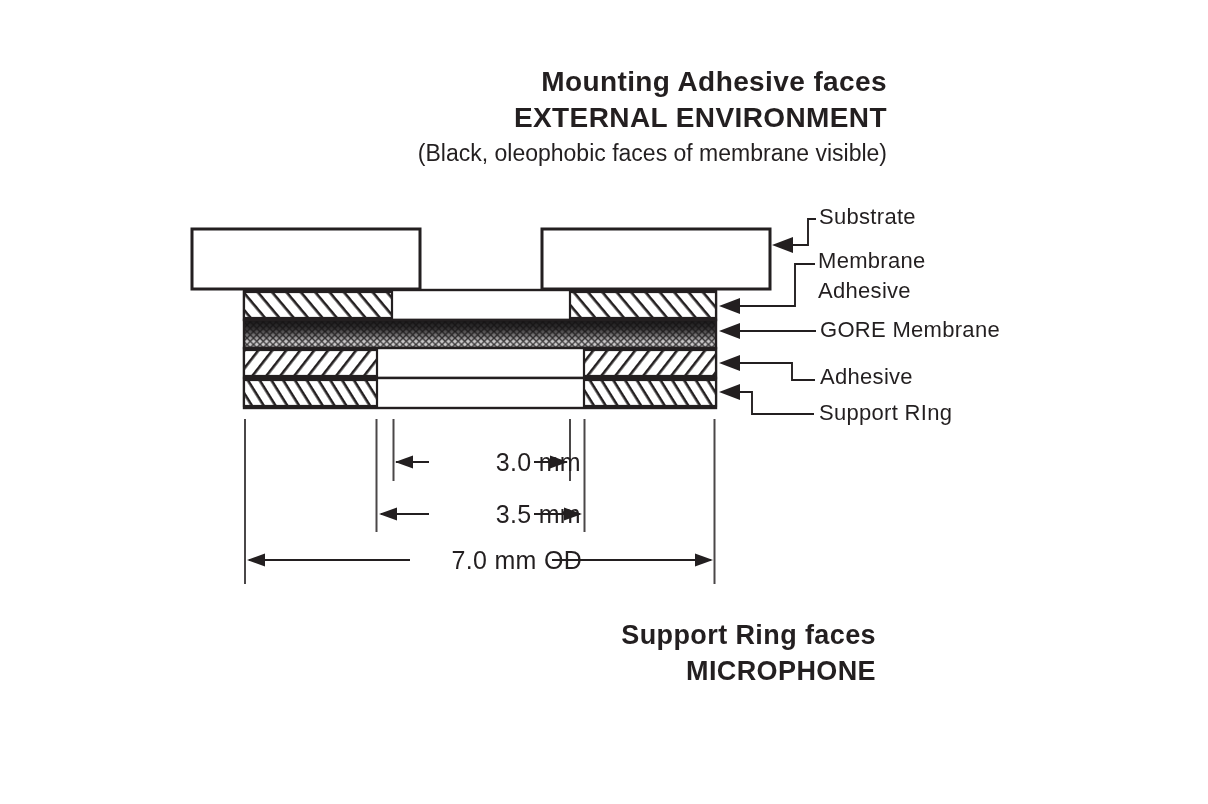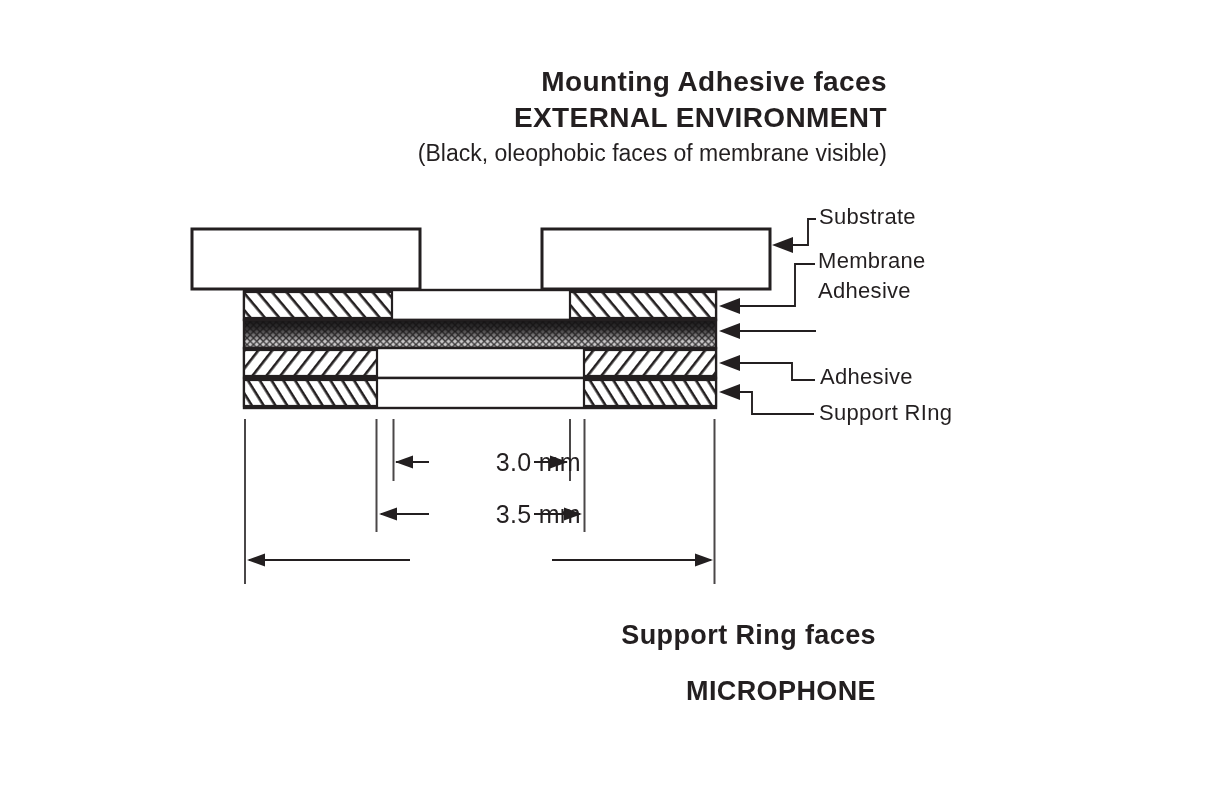--- a/index.html
+++ b/index.html
@@ -116,22 +116,24 @@
     </g>
   </svg>
 
   <div class="t ctr bold h-main" style="left:87px;top:68px;width:800px;">Mounting Adhesive faces</div>
   <div class="t ctr bold h-main" style="left:87px;top:104px;width:800px;">EXTERNAL ENVIRONMENT</div>
   <div class="t ctr h-note" style="left:87px;top:142px;width:800px;">(Black, oleophobic faces of membrane visible)</div>
 
   <div class="t lbl" style="left:819px;top:206px;">Substrate</div>
   <div class="t lbl" style="left:818px;top:250px;">Membrane</div>
   <div class="t lbl" style="left:818px;top:280px;">Adhesive</div>
+  <div class="t lbl" style="left:820px;top:319px;">GORE Membrane</div>
   <div class="t lbl" style="left:820px;top:366px;">Adhesive</div>
   <div class="t lbl" style="left:819px;top:402px;">Support RIng</div>
 
   <div class="t ctr dim" style="left:381px;top:450px;width:200px;">3.0 mm</div>
   <div class="t ctr dim" style="left:381px;top:502px;width:200px;">3.5 mm</div>
+  <div class="t ctr dim" style="left:382px;top:548px;width:200px;">7.0 mm OD</div>
 
   <div class="t ctr bold h-main" style="left:76px;top:622px;width:800px;font-size:27px;">Support Ring faces</div>
-  <div class="t ctr bold h-main" style="left:76px;top:658px;width:800px;font-size:27px;margin-top:20px;">MICROPHONE</div>
+  <div class="t ctr bold h-main" style="left:76px;top:658px;width:800px;font-size:27px;">MICROPHONE</div>
 
 </div>
 
 </body></html>

